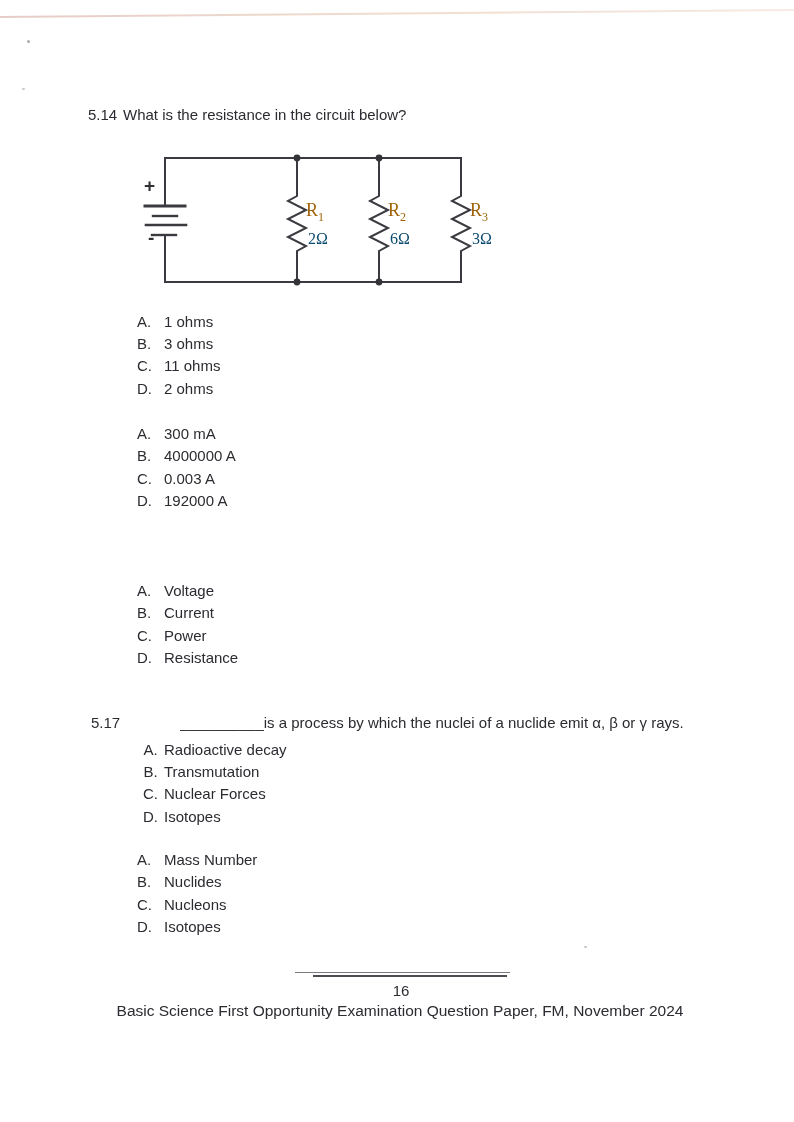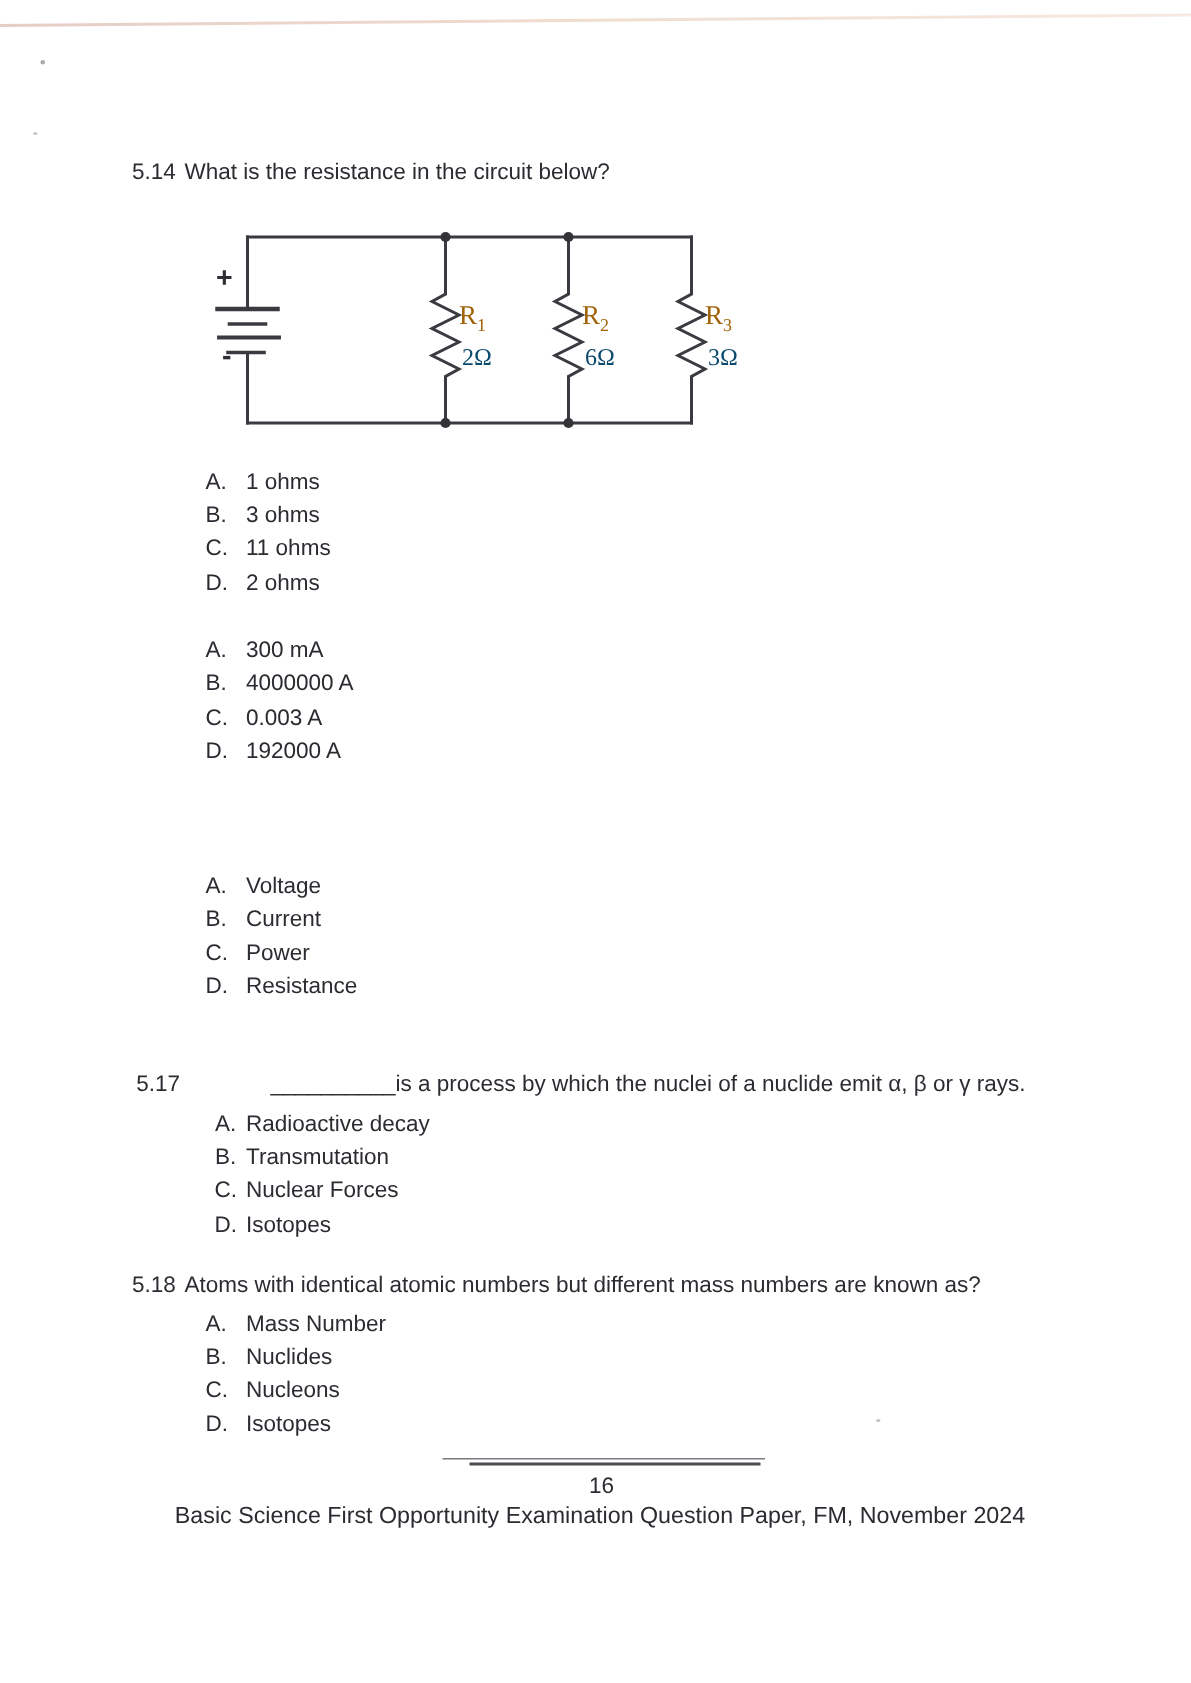--- a/index.html
+++ b/index.html
@@ -200,24 +200,20 @@
         <span>Nuclear Forces</span>
       </div>
       <div class="opt">
         <span class="opt-letter">D.</span>
         <span>Isotopes</span>
       </div>
     </div>
   </div>
 
   <div class="q" id="q518">
-    <div class="q-head">
-      <span class="q-num">5.18</span>
-      <span class="q-text">Atoms with identical atomic numbers but different mass numbers are known as?</span>
-    </div>
     <div class="opts">
       <div class="opt">
         <span class="opt-letter">A.</span>
         <span>Mass Number</span>
       </div>
       <div class="opt">
         <span class="opt-letter">B.</span>
         <span>Nuclides</span>
       </div>
       <div class="opt">

